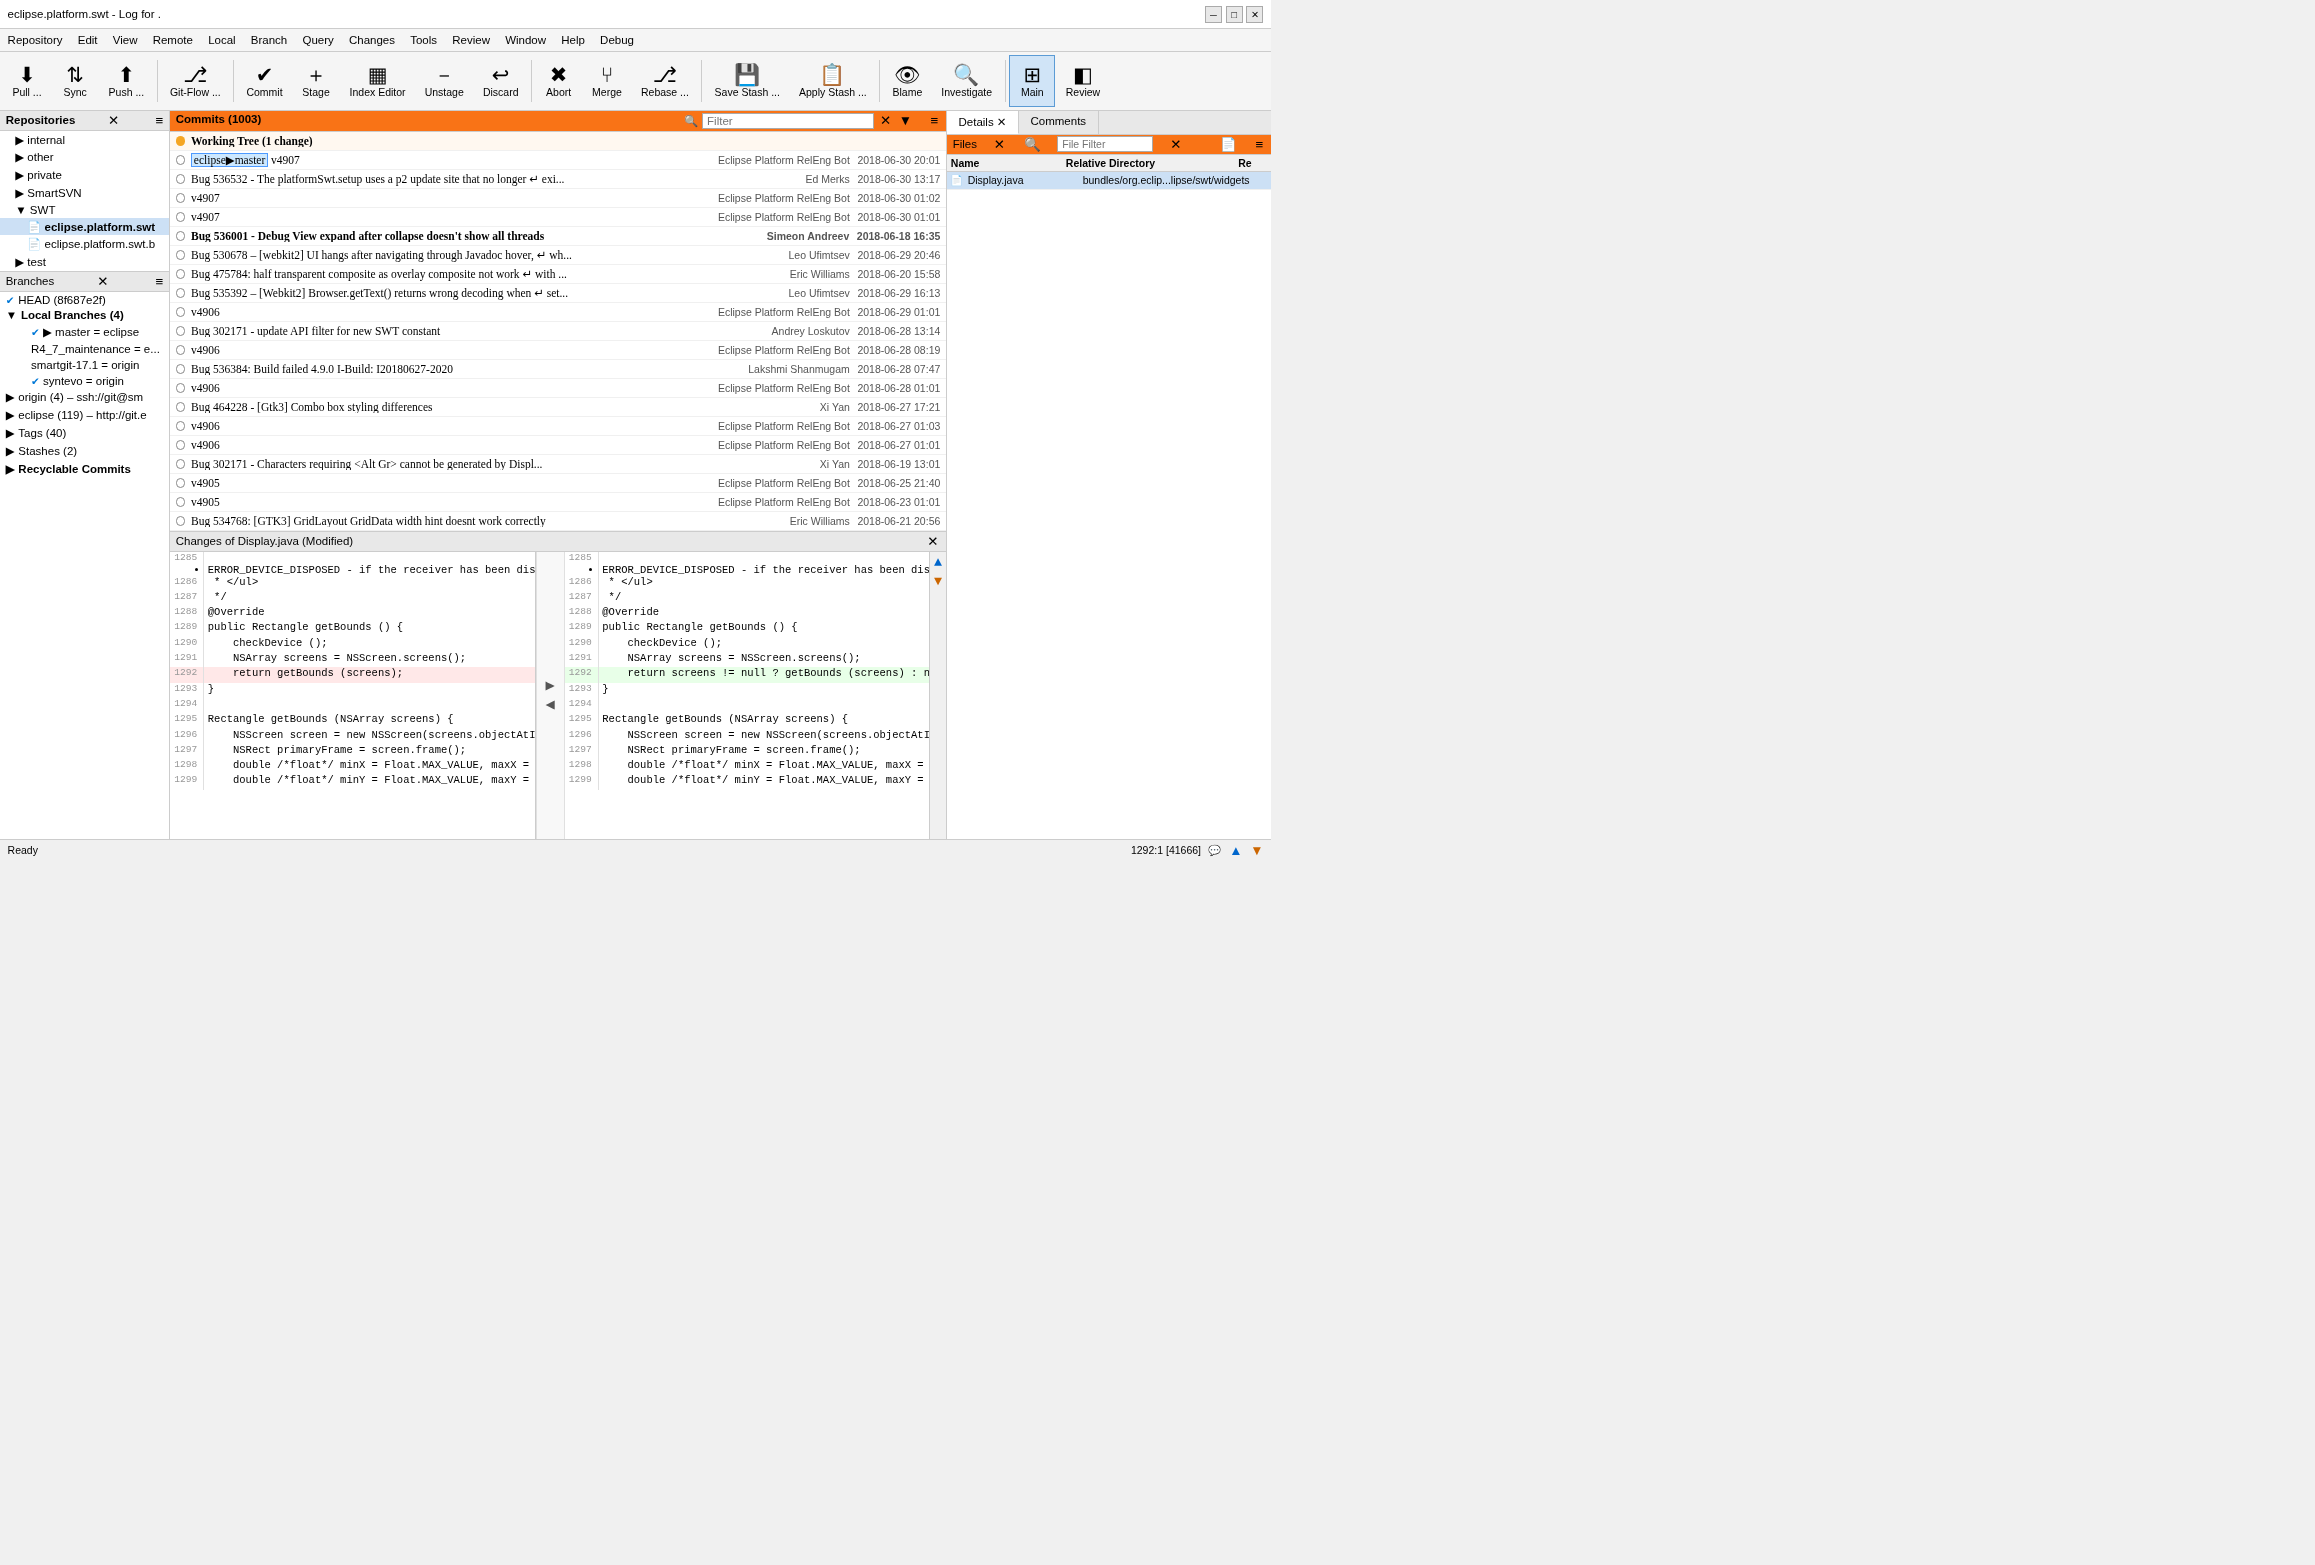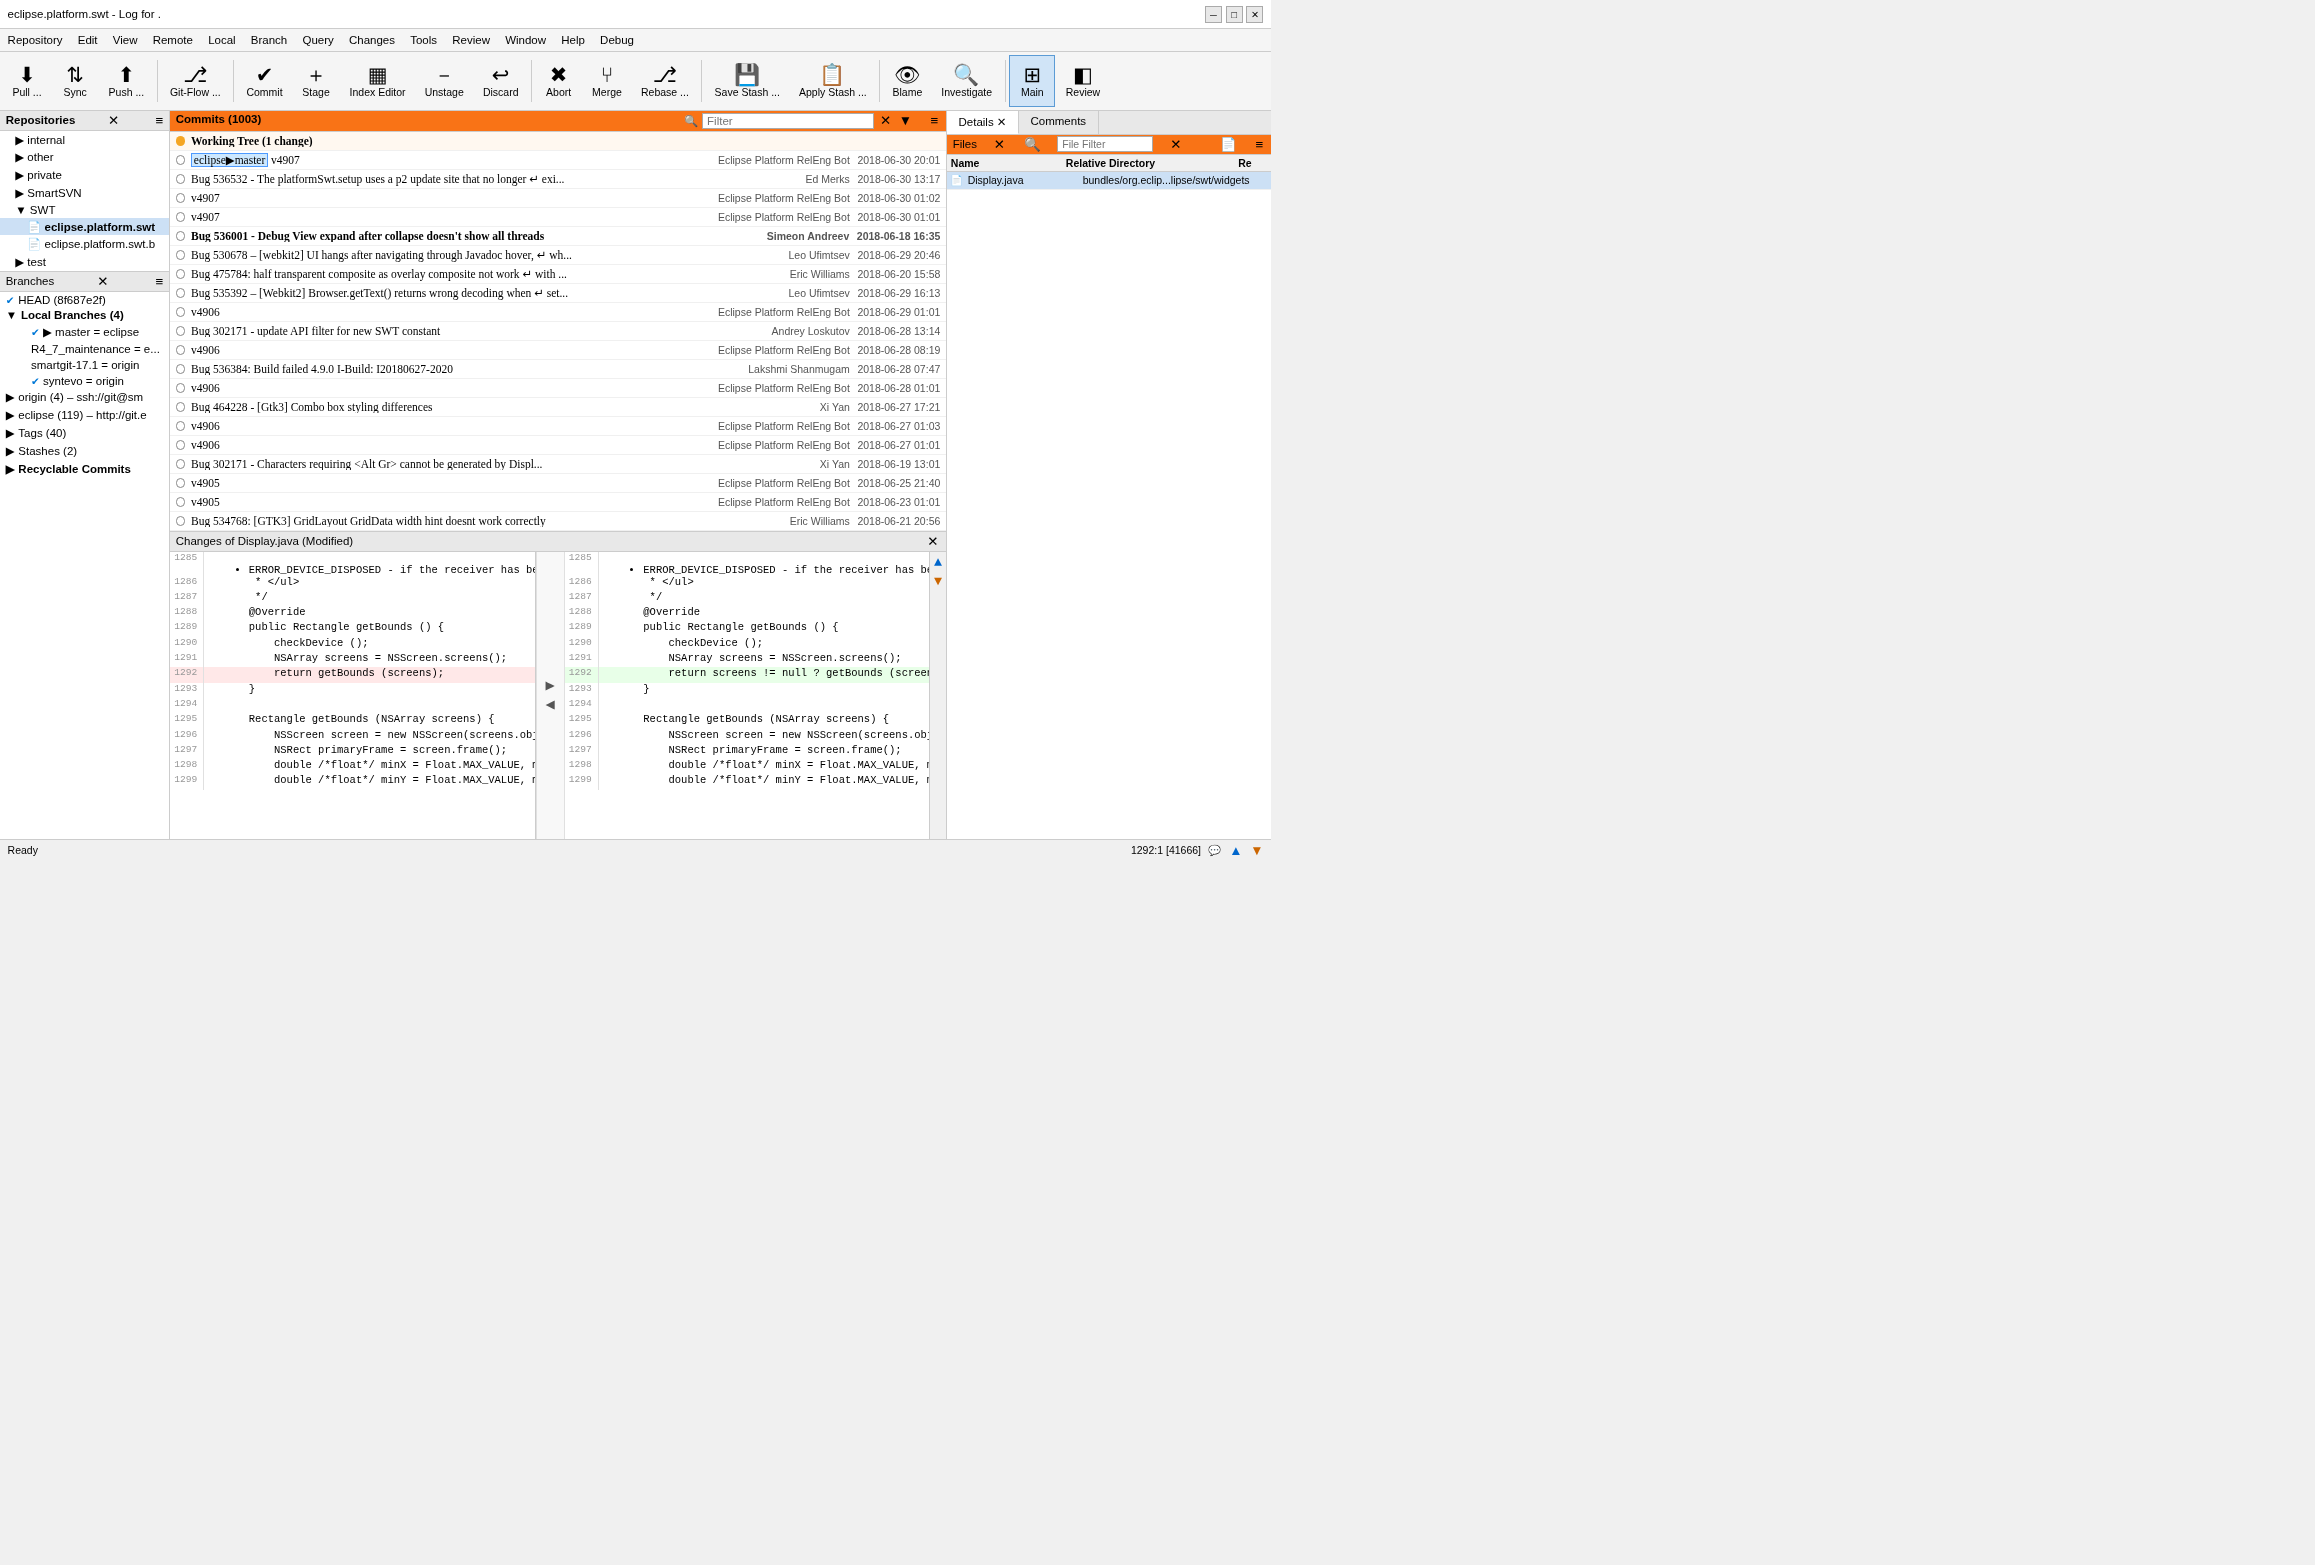--- a/index.html
+++ b/index.html
@@ -58,21 +58,21 @@
     .commit-message { flex: 1; white-space: nowrap; overflow: hidden; text-overflow: ellipsis; font-size: 11.5px; font-family: Liberation Serif, serif; }
     .commit-author { font-size: 10.5px; color: #555; margin-left: 7.6px; white-space: nowrap; }
     .commit-date { font-size: 10.5px; color: #555; margin-left: 7.6px; white-space: nowrap; }
 
     
     #changes-panel { flex: 1; display: flex; flex-direction: column; overflow: hidden; }
     #changes-header { background: #e8e8e8; padding: 1.9px 5.7px; border-bottom: 1px solid #ccc; font-size: 11.5px; display: flex; align-items: center; gap: 7.6px; }
     #diff-content { flex: 1; overflow: auto; background: #fff; font-family: 'Courier New', monospace; font-size: 10.5px; display: flex; }
     .diff-left { flex: 1; border-right: 1px solid #ccc; overflow: auto; }
     .diff-right { flex: 1; overflow: auto; }
-    .diff-line { display: flex; min-height: 15.3px; gap: 41px; }
+    .diff-line { display: flex; min-height: 15.3px; }
     .diff-line-num { color: #999; width: 34px; text-align: right; padding-right: 5.7px; flex-shrink: 0; font-size: 9.6px; user-select: none; border-right: 1px solid #e0e0e0; margin-right: 3.8px; }
     .diff-line-content { white-space: pre; flex: 1; font-size: 10.5px; }
     .diff-line.removed { background: #ffe8e8; }
     .diff-line.added { background: #e8ffe8; }
     .diff-arrows { width: 29px; display: flex; flex-direction: column; align-items: center; justify-content: center; background: #f8f8f8; border-left: 1px solid #e0e0e0; border-right: 1px solid #e0e0e0; flex-shrink: 0; }
     .diff-arrow { cursor: pointer; font-size: 15.3px; color: #555; }
 
     
     #right-panel { width: 325px; border-left: 1px solid #ccc; display: flex; flex-direction: column; background: #fff; flex-shrink: 0; }
     #right-tabs { display: flex; background: #e8e8e8; border-bottom: 1px solid #ccc; }

